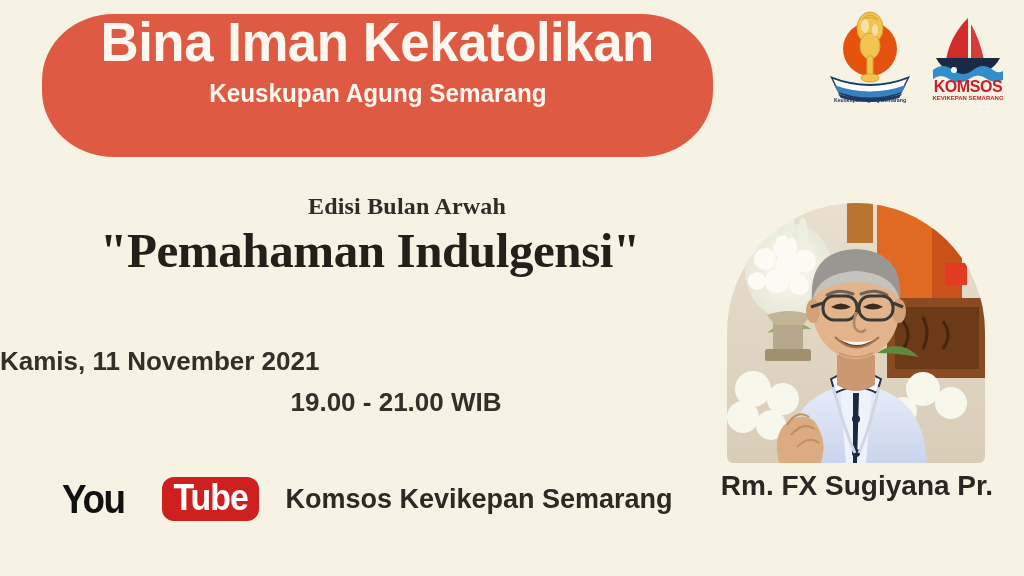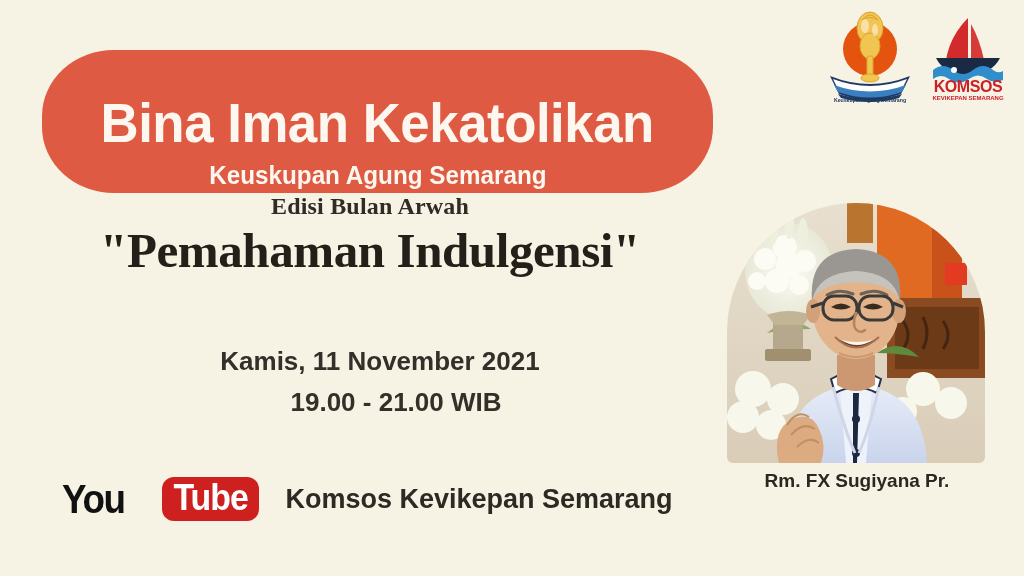--- a/index.html
+++ b/index.html
@@ -25,24 +25,23 @@
     position: absolute;
     left: 42px;
     top: 14px;
     width: 671px;
     height: 143px;
     background: #df5a43;
     border-radius: 72px / 66px;
     display: flex;
     flex-direction: column;
     align-items: center;
-    justify-content: flex-end;
+    justify-content: flex-start;
     box-sizing: border-box;
     padding-bottom: 4px;
-    margin-top: 36px;
   }
   .banner-title {
     color: #fdf7ef;
     font-family: "Liberation Sans", sans-serif;
     font-weight: bold;
     font-size: 55px;
     line-height: 1.02;
     letter-spacing: -0.5px;
     white-space: nowrap;
     transform: scaleX(0.96);
@@ -86,40 +85,40 @@
     position: absolute;
     left: 0;
     top: 193px;
     width: 740px;
     text-align: center;
     font-family: "Liberation Serif", serif;
     font-weight: bold;
     font-size: 24px;
     color: #2f2b25;
     letter-spacing: 0.2px;
+    padding-left: 37px;
   }
   .topic {
     position: absolute;
     left: 0;
     top: 222px;
     width: 740px;
     text-align: center;
     font-family: "Liberation Serif", serif;
     font-weight: bold;
     font-size: 49px;
     color: #242019;
     letter-spacing: -0.4px;
     white-space: nowrap;
   }
   .date-line {
     position: absolute;
     left: 0;
     top: 346px;
     width: 760px;
-    text-align: center;
     font-family: "Liberation Sans", sans-serif;
     font-weight: bold;
     font-size: 26px;
     color: #33302a;
   }
   .time-line {
     position: absolute;
     left: 16px;
     top: 387px;
     width: 760px;
@@ -193,21 +192,21 @@
   .photo-svg { display: block; width: 100%; height: 100%; }
 
   .speaker-name {
     position: absolute;
     left: 690px;
     top: 470px;
     width: 334px;
     text-align: center;
     font-family: "Liberation Sans", sans-serif;
     font-weight: bold;
-    font-size: 19px;
+    font-size: 28px;
     color: #2b2823;
   }
   .speaker-role {
     position: absolute;
     left: 690px;
     top: 499px;
     width: 334px;
     text-align: center;
     font-family: "Liberation Sans", sans-serif;
     font-weight: normal;

